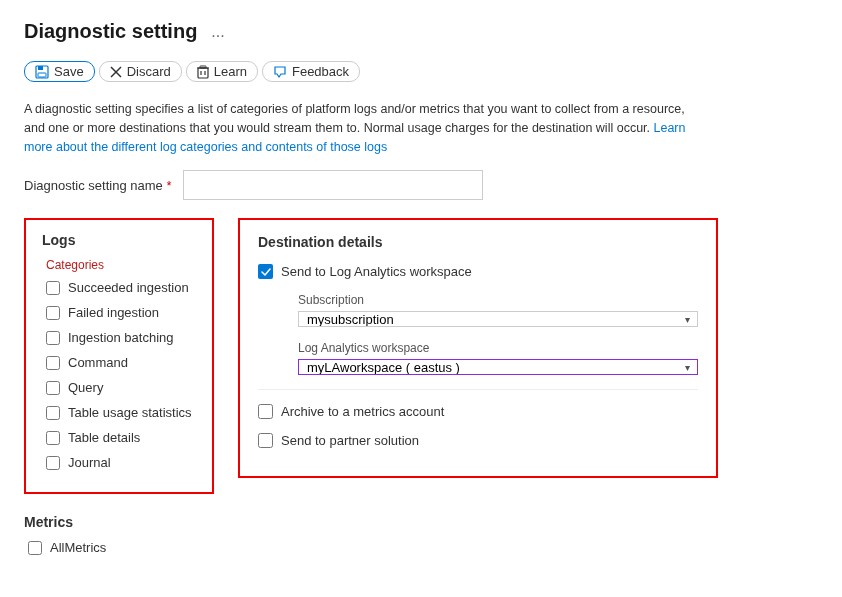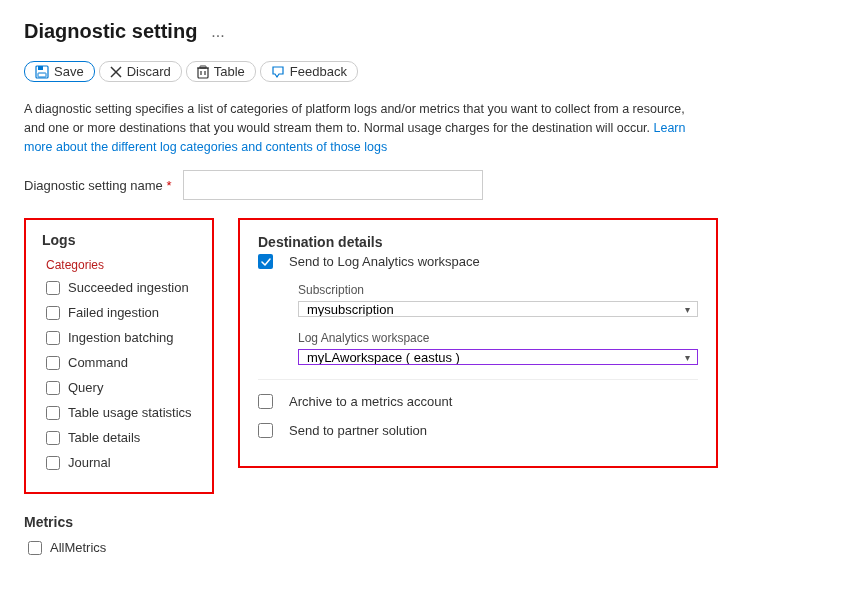--- a/index.html
+++ b/index.html
@@ -120,26 +120,26 @@
       font-size: 13px;
       cursor: pointer;
     }
     .destination-panel {
       border: 2px solid #e00;
       padding: 14px 18px;
       flex: 1;
       max-width: 480px;
     }
     .destination-panel .panel-title {
-      margin-bottom: 4px;
+      margin-bottom: 14px;
     }
     .dest-checkbox-row {
       display: flex;
       align-items: center;
-      gap: 16px;
+      gap: 8px;
       margin-bottom: 14px;
     }
     .dest-checkbox-row input[type="checkbox"] {
       width: 15px;
       height: 15px;
       cursor: pointer;
       accent-color: #0078d4;
     }
     .dest-checkbox-row label {
       font-size: 13px;
@@ -233,21 +233,21 @@
     <span>Discard</span>
   </button>
   <button class="toolbar-btn">
     <svg width="12" height="14" viewBox="0 0 12 14">
       <rect x="1" y="3" width="10" height="10" rx="1" stroke="#333" stroke-width="1.2" fill="none"></rect>
       <line x1="4" y1="6" x2="4" y2="10" stroke="#333" stroke-width="1.2"></line>
       <line x1="8" y1="6" x2="8" y2="10" stroke="#333" stroke-width="1.2"></line>
       <line x1="0" y1="3" x2="12" y2="3" stroke="#333" stroke-width="1.2"></line>
       <rect x="3" y="1" width="6" height="2" rx="0.5" stroke="#333" stroke-width="1" fill="none"></rect>
     </svg>
-    <span>Table</span>
+    <span>Learn</span>
   </button>
   <button class="toolbar-btn">
     <svg width="14" height="14" viewBox="0 0 14 14">
       <path d="M2 2 L12 2 L12 9 L8 9 L6 12 L4 9 L2 9 Z" stroke="#0078d4" stroke-width="1.2" fill="none"></path>
     </svg>
     <span>Feedback</span>
   </button>
 </div>
 
 <div class="description-box">

